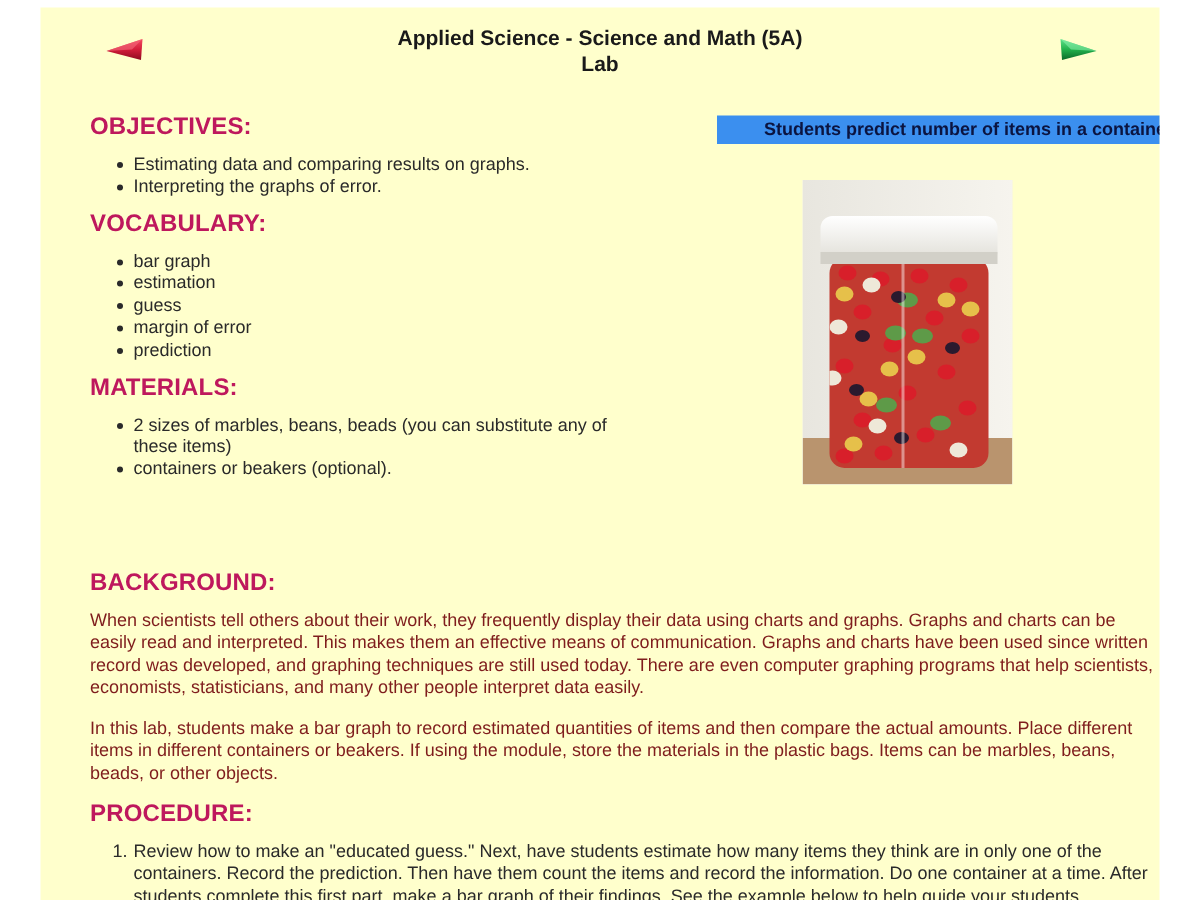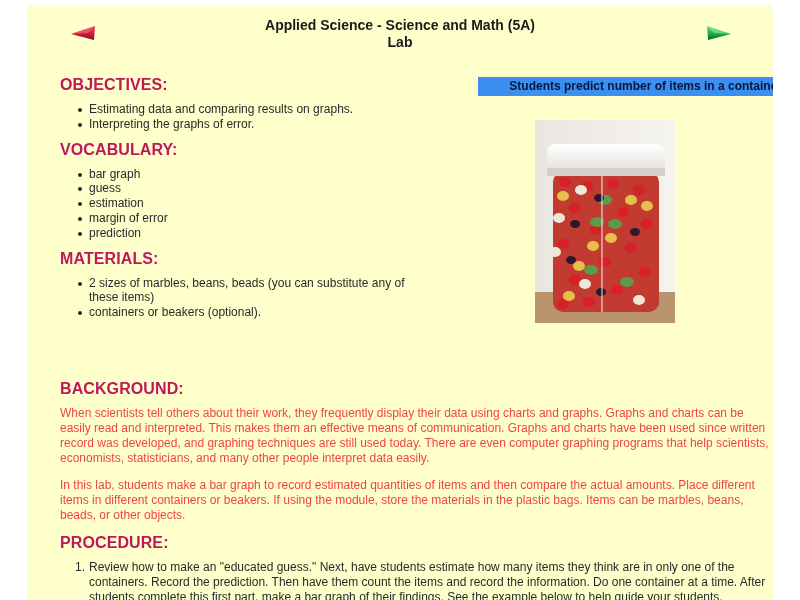--- a/index.html
+++ b/index.html
@@ -54,21 +54,21 @@
       text-align: center; line-height: 19px; margin-left: 41px;
     }
     .photo {
       position: absolute; left: 508px; top: 115px; width: 140px; height: 203px;
       background: #f3f1ea; overflow: hidden;
     }
     .full-col {
       position: absolute; left: 33px; top: 348px; width: 710px; margin-top: 28px;
     }
     p.para {
-      font-size: 12px; line-height: 15px; color: #ef4444; margin: 10px 0 12px 0;
+      font-size: 12px; line-height: 15px; color: #7f1d1d; margin: 10px 0 12px 0;
     }
     ol.steps {
       list-style: none; margin: 10px 0 0 0; padding: 0;
     }
     ol.steps li {
       position: relative; padding-left: 29px;
       font-size: 12px; line-height: 15px; color: #2a2a2a;
     }
     ol.steps li .num {
       position: absolute; left: 15px; top: 0;
@@ -118,22 +118,22 @@
       <ul class="bullets">
         <li>Estimating data and comparing results on graphs.</li>
         <li>Interpreting the graphs of error.</li>
       </ul>
     </section>
 
     <section>
       <h3 class="section-heading">VOCABULARY:</h3>
       <ul class="bullets">
         <li>bar graph</li>
+        <li>estimation</li>
         <li>guess</li>
-        <li>estimation</li>
         <li>margin of error</li>
         <li>prediction</li>
       </ul>
     </section>
 
     <section>
       <h3 class="section-heading">MATERIALS:</h3>
       <ul class="bullets" style="width:350px;">
         <li>2 sizes of marbles, beans, beads (you can substitute any of these items)</li>
         <li>containers or beakers (optional).</li>

